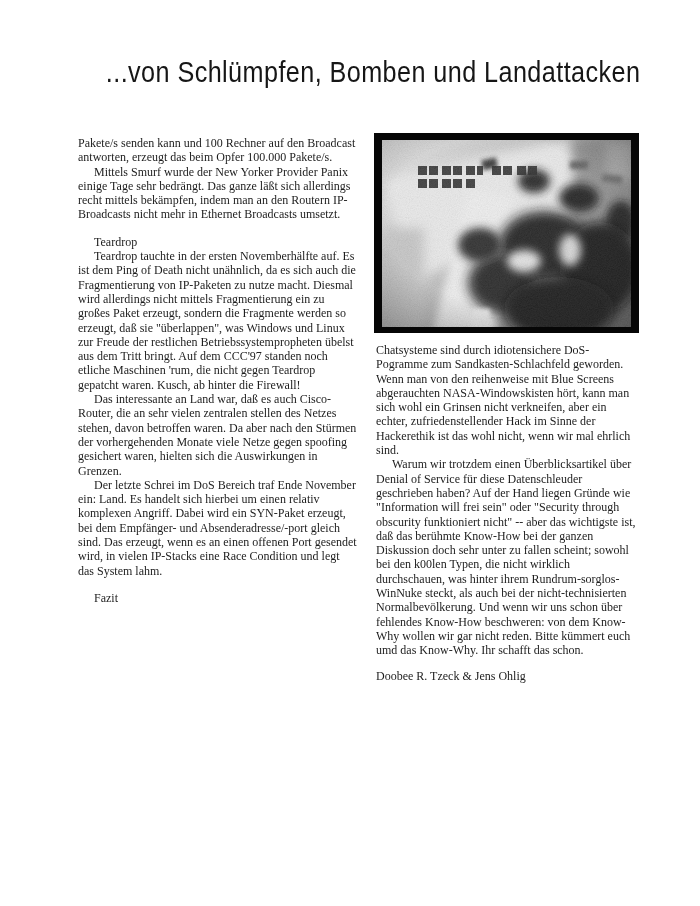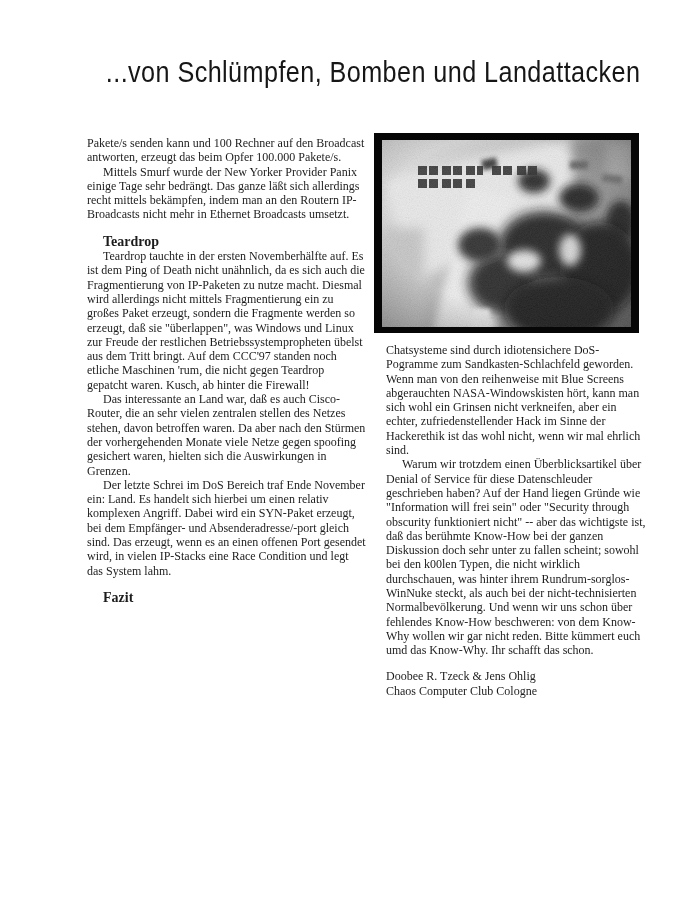--- a/index.html
+++ b/index.html
@@ -7,25 +7,25 @@
     position:relative;width:700px;height:714px;background:#ffffff;
     font-family:"Liberation Serif",serif;color:#1c1c1c;overflow:hidden;margin:0 auto;
   }
   .title{
     position:absolute;top:55px;right:60px;margin:0;
     font-family:"Liberation Sans",sans-serif;font-weight:400;font-size:30px;
     letter-spacing:.5px;color:#161616;white-space:nowrap;
     transform:scaleX(.84);transform-origin:100% 50%;
   }
   .col{position:absolute;font-size:12px;line-height:14.3px;}
-  .col-left{left:87px;top:136px;width:280px;}
-  .col-right{left:386px;top:343px;width:265px;}
+  .col-left{left:78px;top:136px;width:280px;}
+  .col-right{left:376px;top:343px;width:265px;}
   .para{margin:0;}
   .para.indent{text-indent:16px;}
-  .sec-h{margin:13px 0 0 0;font-size:14px;line-height:14.3px;font-weight:bold;text-indent:16px;}
+  .sec-h{margin:13px 0 0 0;font-size:12px;line-height:14.3px;font-weight:normal;text-indent:16px;}
   .signature{margin-top:11px;font-weight:normal;line-height:15px;}
   .photo{position:absolute;left:374px;top:133px;width:265px;height:200px;}
   .photo svg{display:block;}
   .footer-left{
     position:absolute;left:89px;top:848px;
     font-family:"Liberation Sans",sans-serif;font-weight:bold;font-size:17px;
     letter-spacing:.8px;color:#1d4ed8;white-space:nowrap;margin-top:34px;
   }
   .footer-date{
     position:absolute;left:304px;top:853px;
@@ -132,21 +132,20 @@
       <h3 class="sec-h">Fazit</h3>
     </div>
 
   <div class="col col-right">
     <div>
         <p class="para">Chatsysteme sind durch idiotensichere DoS-Pogramme zum Sandkasten-Schlachfeld geworden. Wenn man von den reihenweise mit Blue Screens abgerauchten NASA-Windowskisten hört, kann man sich wohl ein Grinsen nicht verkneifen, aber ein echter, zufriedenstellender Hack im Sinne der Hackerethik ist das wohl nicht, wenn wir mal ehrlich sind.</p>
         <p class="para indent">Warum wir trotzdem einen Überblicksartikel über Denial of Service für diese Datenschleuder geschrieben haben? Auf der Hand liegen Gründe wie "Information will frei sein" oder "Security through obscurity funktioniert nicht" -- aber das wichtigste ist, daß das berühmte Know-How bei der ganzen Diskussion doch sehr unter zu fallen scheint; sowohl bei den k00len Typen, die nicht wirklich durchschauen, was hinter ihrem Rundrum-sorglos-WinNuke steckt, als auch bei der nicht-technisierten Normalbevölkerung. Und wenn wir uns schon über fehlendes Know-How beschweren: von dem Know-Why wollen wir gar nicht reden. Bitte kümmert euch umd das Know-Why. Ihr schafft das schon.</p>
       </div>
     <div class="signature">
       <div>Doobee R. Tzeck &amp; Jens Ohlig</div>
-      <div>Chaos Computer Club Cologne</div>
     </div>
   </div>
 
   <div class="footer-left">Die Datenschleuder #64</div>
   <div class="footer-date">Herbst 1998</div>
   <div class="footer-marks">
       <span class="mark filled"></span>
       <span class="mark outline"></span>
       <span class="mark filled"></span>
       <span class="mark filled"></span>

